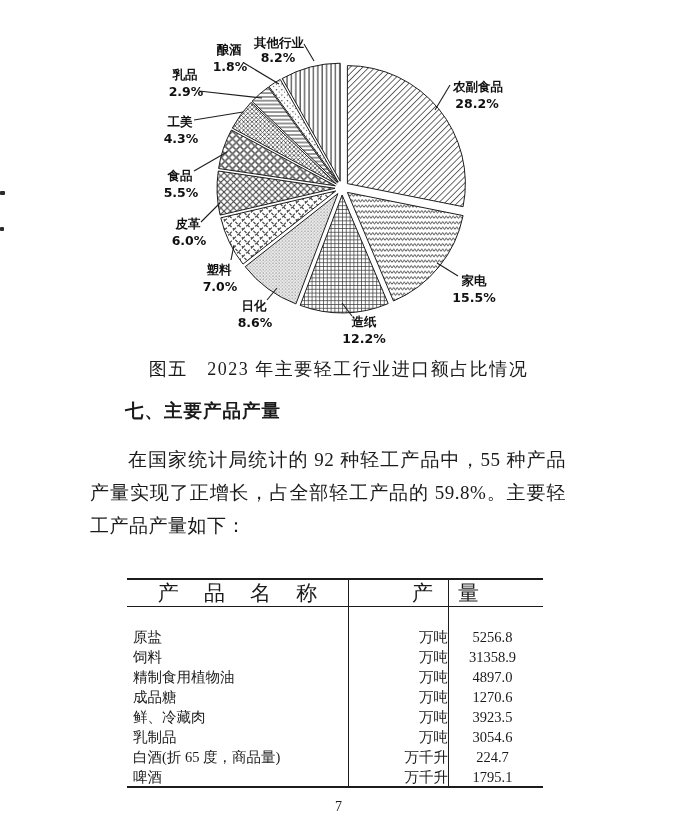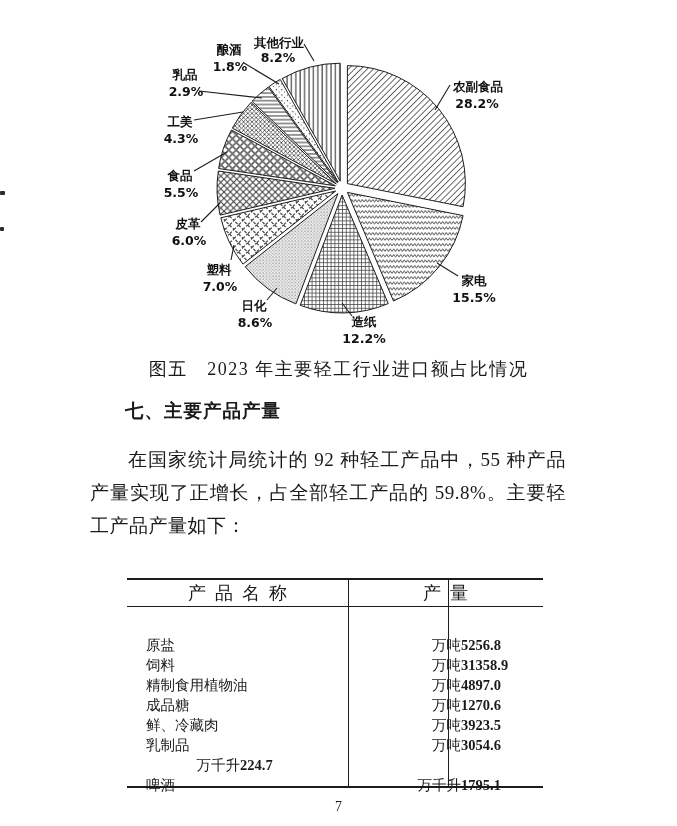--- a/index.html
+++ b/index.html
@@ -28,31 +28,31 @@
                     font-size:19px; line-height:33px; text-align:justify;
                     text-indent:38px; letter-spacing:0.5px; }
 
   #table-title { position:absolute; top:550px; left:0; width:677px; text-align:center;
                  font-size:17.5px; font-weight:700; letter-spacing:0.5px; }
 
   .t-box { position:absolute; left:127px; top:578px; width:416px; height:206px;
            border-top:2.5px solid #1c1c1c; border-bottom:2px solid #1c1c1c; }
   .t-header { position:absolute; top:0; left:0; right:0; height:26px;
               border-bottom:1.8px solid #1c1c1c; display:flex; }
-  .t-h { font-size:18px; display:flex; align-items:center; justify-content:center;
-         white-space:pre; }
+  .t-h { font-size:21px; display:flex; align-items:center; justify-content:center;
+         white-space:pre;font-family:Liberation Mono, monospace; }
   .w1 { width:221px; } .w2 { width:100px; } .w3 { flex:1; }
   .vline { position:absolute; top:0; bottom:0; width:1.3px; background:#1c1c1c; }
   .v1 { left:221px; } .v2 { left:321px; }
-  .t-body { position:absolute; top:55px; left:0; right:0;margin-left:13px; }
+  .t-body { position:absolute; top:47px; left:0; right:0; }
   .t-row { display:flex; height:20px; align-items:center; font-size:14.5px; }
   .t-c.c1 { width:221px; padding-left:6px; box-sizing:border-box;
             white-space:nowrap; overflow:hidden; }
   .t-c.c2 { width:100px; text-align:right; }
-  .t-c.c3 { flex:1; text-align:left; padding-right:6px; box-sizing:border-box;font-weight:bold; }
+  .t-c.c3 { flex:1; text-align:center; padding-right:6px; box-sizing:border-box; }
 
   #page-number { position:absolute; top:799px; left:0; width:677px; text-align:center;
                  font-size:14px; }
 </style>
 </head>
 <body>
 
 <div class="page">
 
   <div id="mark1" class="scan-mark"></div>
@@ -188,20 +188,21 @@
           <div class="t-c c1">鲜、冷藏肉</div>
           <div class="t-c c2">万吨</div>
           <div class="t-c c3">3923.5</div>
         </div>
         <div class="t-row">
           <div class="t-c c1">乳制品</div>
           <div class="t-c c2">万吨</div>
           <div class="t-c c3">3054.6</div>
         </div>
         <div class="t-row">
+          <div class="t-c c1">白酒(折 65 度，商品量)</div>
           <div class="t-c c2">万千升</div>
           <div class="t-c c3">224.7</div>
         </div>
         <div class="t-row">
           <div class="t-c c1">啤酒</div>
           <div class="t-c c2">万千升</div>
           <div class="t-c c3">1795.1</div>
         </div>
       </div>
     <div class="vline v1"></div>

